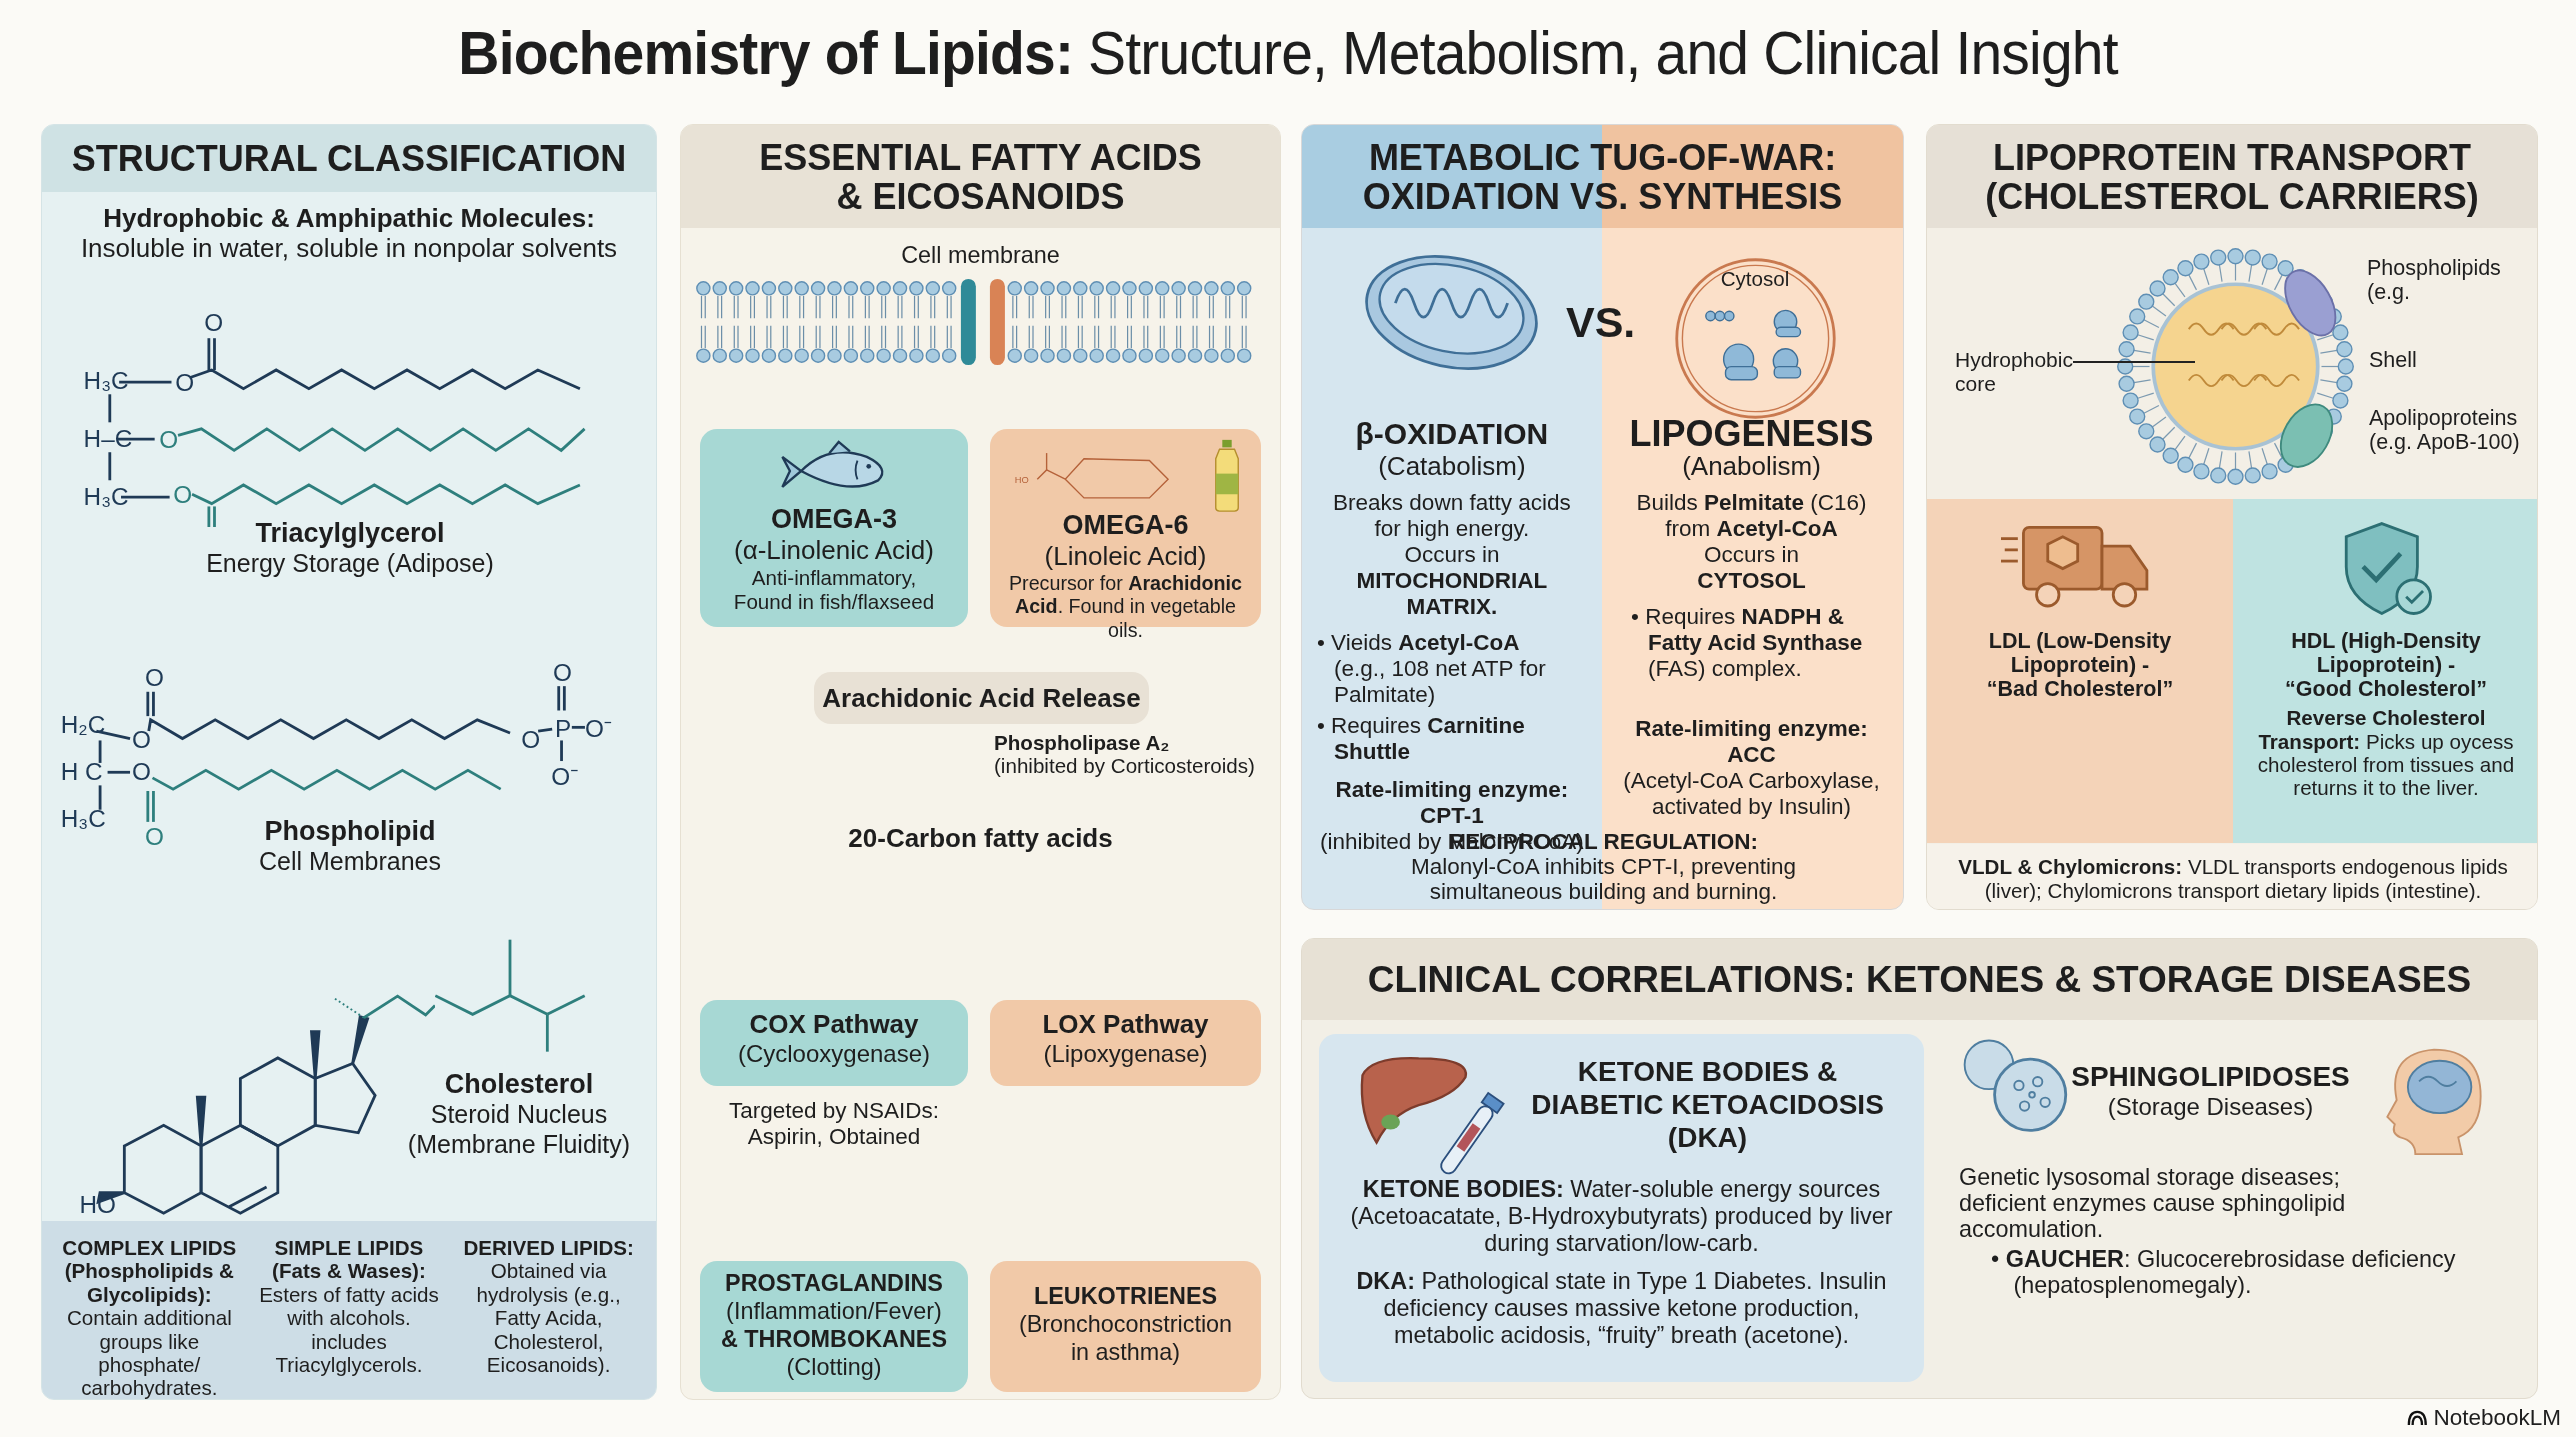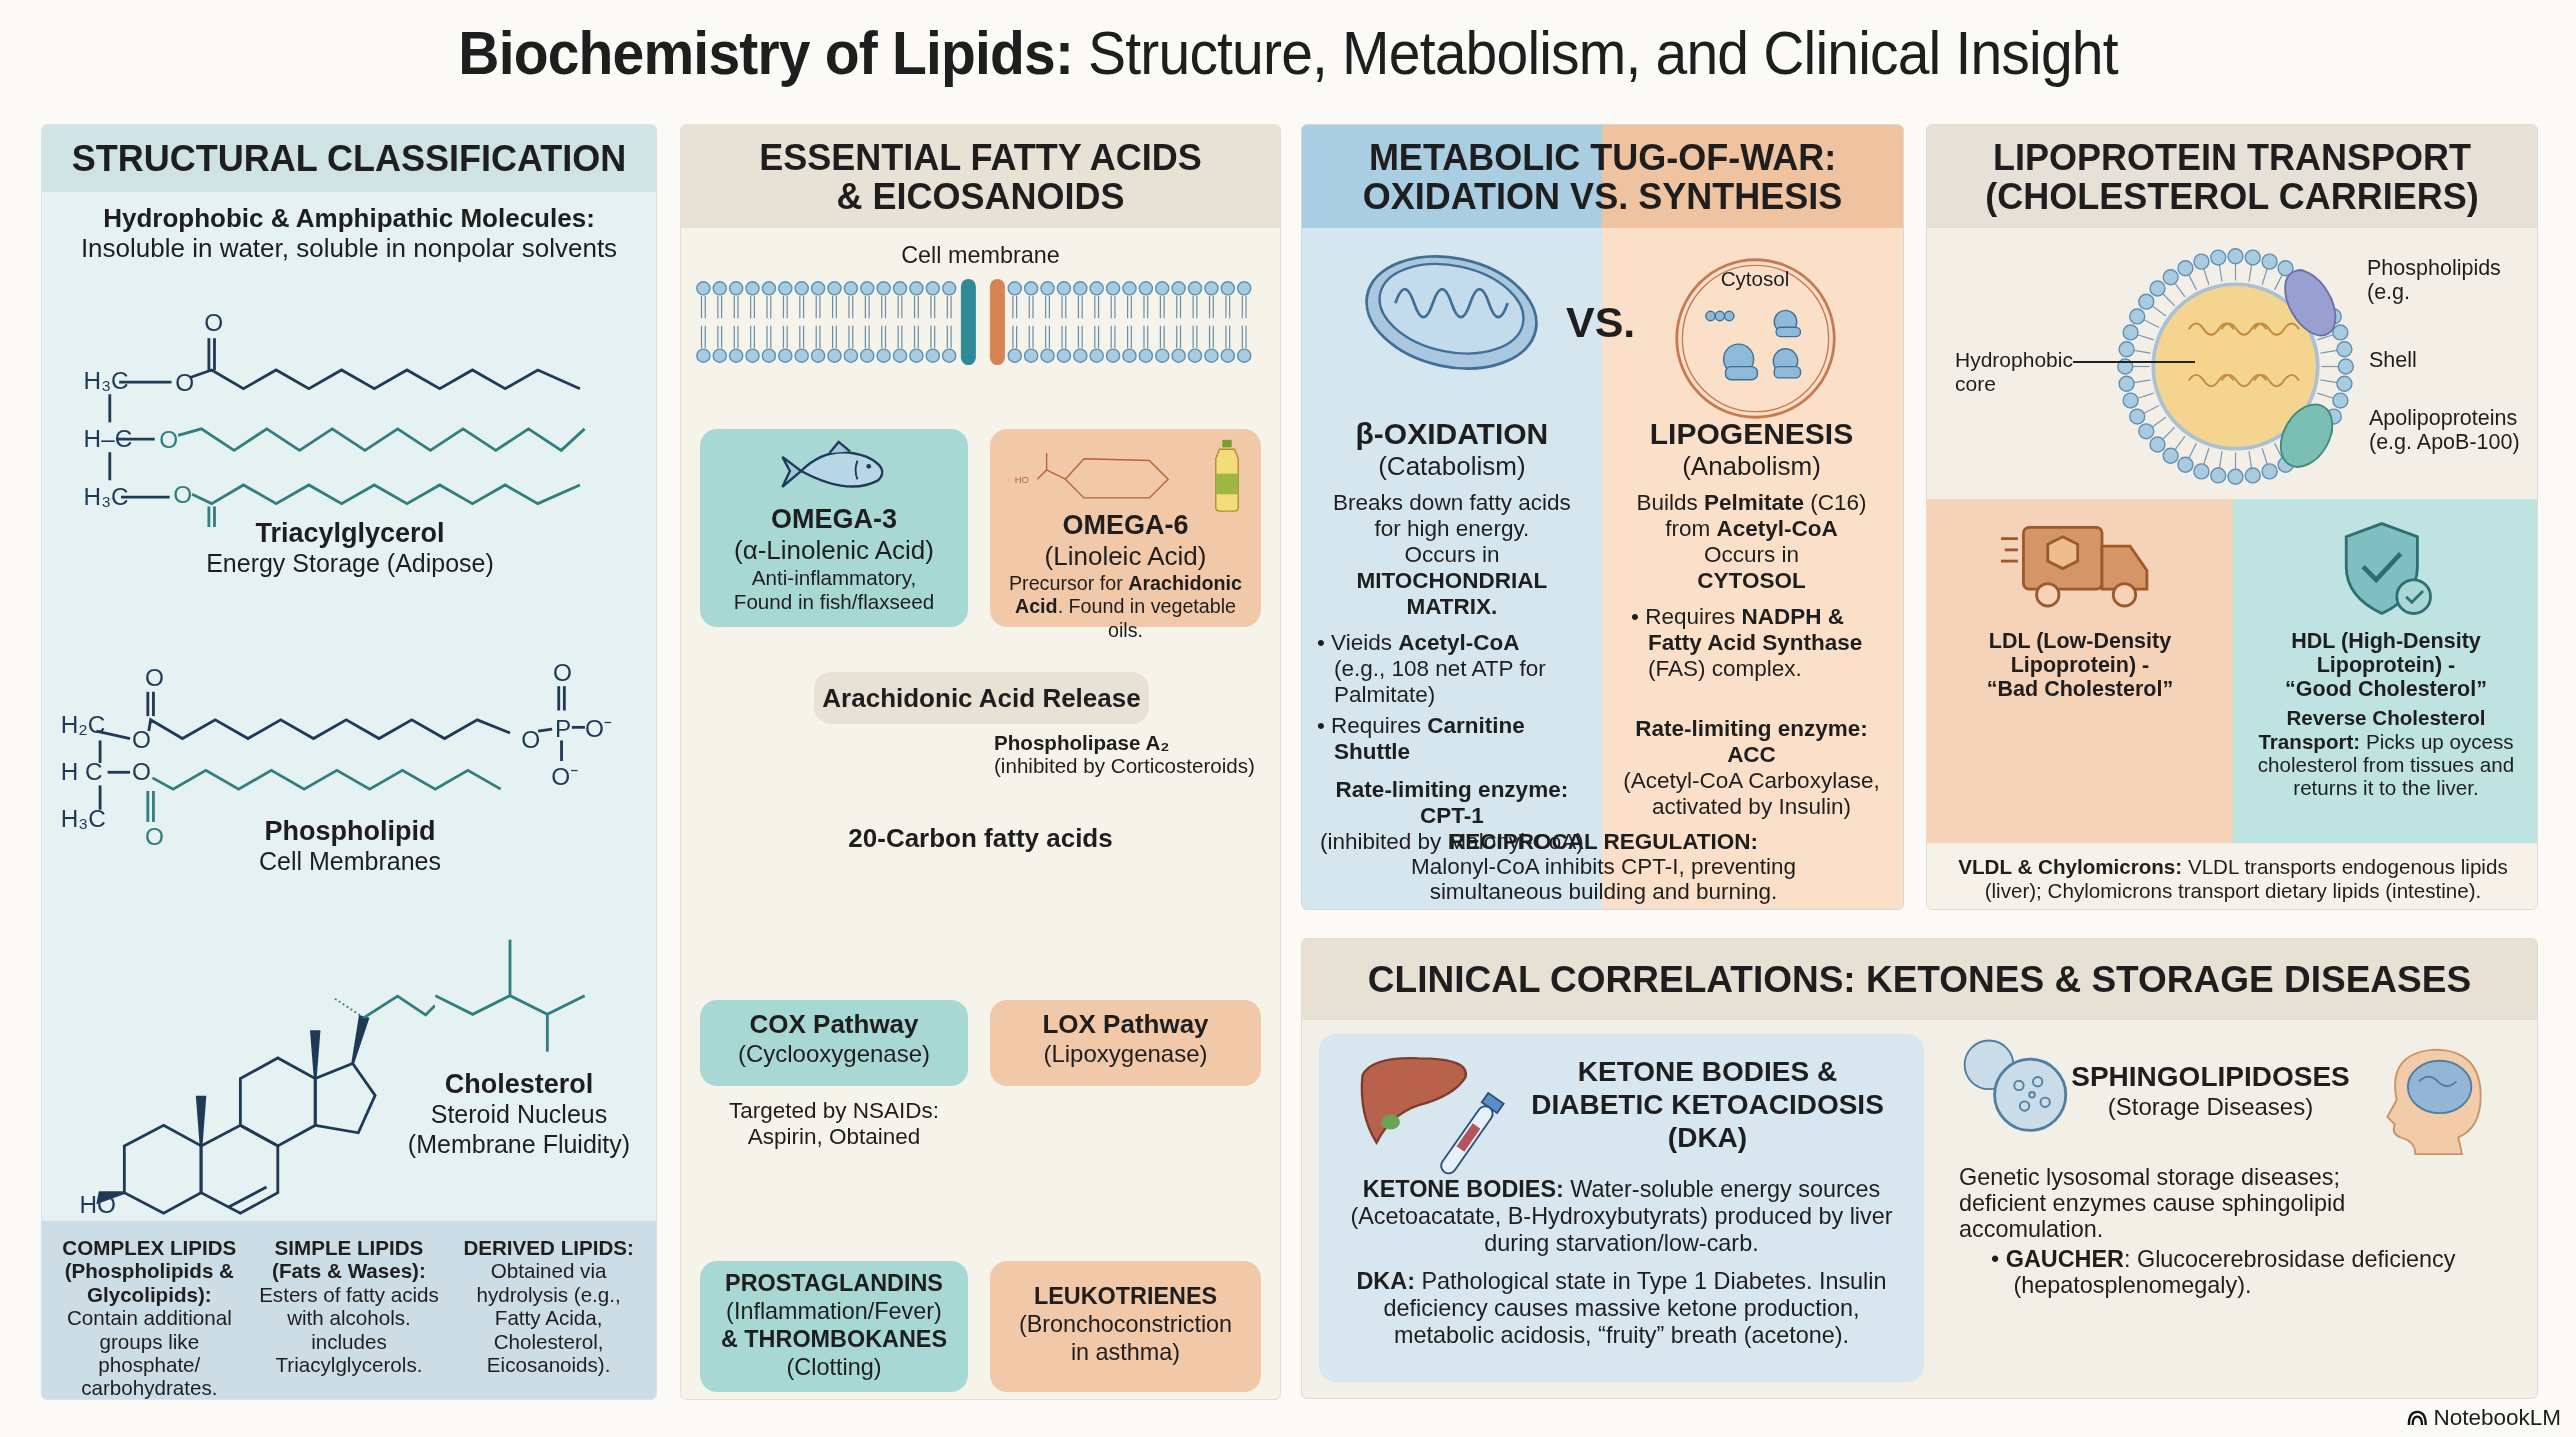--- a/index.html
+++ b/index.html
@@ -1,21 +1,21 @@
 <!DOCTYPE html>
 <html style="font-size:15px"><head>
 <meta charset="utf-8">
 <style>
 *{box-sizing:border-box;margin:0;padding:0}
 html,body{width:2576px;height:1438px;background:#fbfaf6;overflow:hidden}
 body{font-family:"Liberation Sans","DejaVu Sans",sans-serif;color:#1e1e1e;position:relative}
 .title{position:absolute;left:0;top:17px;width:2576px;text-align:center;font-size:62px;letter-spacing:-0.9px;transform:scaleX(.92);transform-origin:center}
 .title b{font-weight:700}
 .title span{font-weight:400}
-.panel{position:absolute;border-radius:6px;overflow:hidden}
+.panel{position:absolute;border-radius:13px;overflow:hidden}
 .phead{display:flex;align-items:center;justify-content:center;text-align:center;font-weight:700;font-size:36px;line-height:39px;transform-origin:center}
 .cx{text-align:center}
 .b{font-weight:700}
 svg{display:block}
 
 #p1{left:41px;top:124px;width:616px;height:1276px;background:#e6f1f2;border:0.9px solid #d5e4e6}
 #p1 .phead{height:67px;background:#cfe2e4;font-size:36px}
 .mol-label{position:absolute;text-align:center;font-size:25px;line-height:30px}
 .mol-label .b{font-size:27px}
 #p1 .bottom{position:absolute;left:0;bottom:0;width:100%;height:178px;background:#cddde6;display:flex;justify-content:space-around;padding:15px 7.5px 0}
@@ -473,21 +473,21 @@
     <div>for high energy.</div>
     <div>Occurs in</div>
     <div class="b">MITOCHONDRIAL MATRIX.</div>
     <div style="text-align:left;margin-top:9.4px;padding-left:22.5px;text-indent:-17px">• <span>Vieids </span><b>Acetyl-CoA</b><br><span>(e.g., 108 net ATP for Palmitate)</span></div>
     <div style="text-align:left;margin-top:5.6px;padding-left:22.5px;text-indent:-17px">• <span>Requires </span><b>Carnitine Shuttle</b></div>
     <div class="b" style="margin-top:11.2px">Rate-limiting enzyme:</div>
     <div class="b">CPT-1</div>
     <div>(inhibited by Malonyl-CoA)</div>
   </div>
   <div class="col3" style="left:309px;width:281px;top:292px">
-    <div class="b" style="font-size:30px;line-height:34px">LIPOGENESIS</div>
+    <div class="b" style="font-size:36px;line-height:34px">LIPOGENESIS</div>
     <div style="font-size:26px;line-height:30px">(Anabolism)</div>
     <div style="margin-top:9.4px"><span>Builds </span><b>Pelmitate</b><span> (C16)</span></div>
     <div><span>from </span><b>Acetyl-CoA</b></div>
     <div>Occurs in</div>
     <div class="b">CYTOSOL</div>
     <div style="text-align:left;margin-top:9.4px;padding-left:37px;text-indent:-17px">• <span>Requires </span><b>NADPH &amp; Fatty Acid Synthase</b><span> (FAS) complex.</span></div>
     <div class="b" style="margin-top:34px">Rate-limiting enzyme:</div>
     <div class="b">ACC</div>
     <div>(Acetyl-CoA Carboxylase,</div>
     <div>activated by Insulin)</div>

